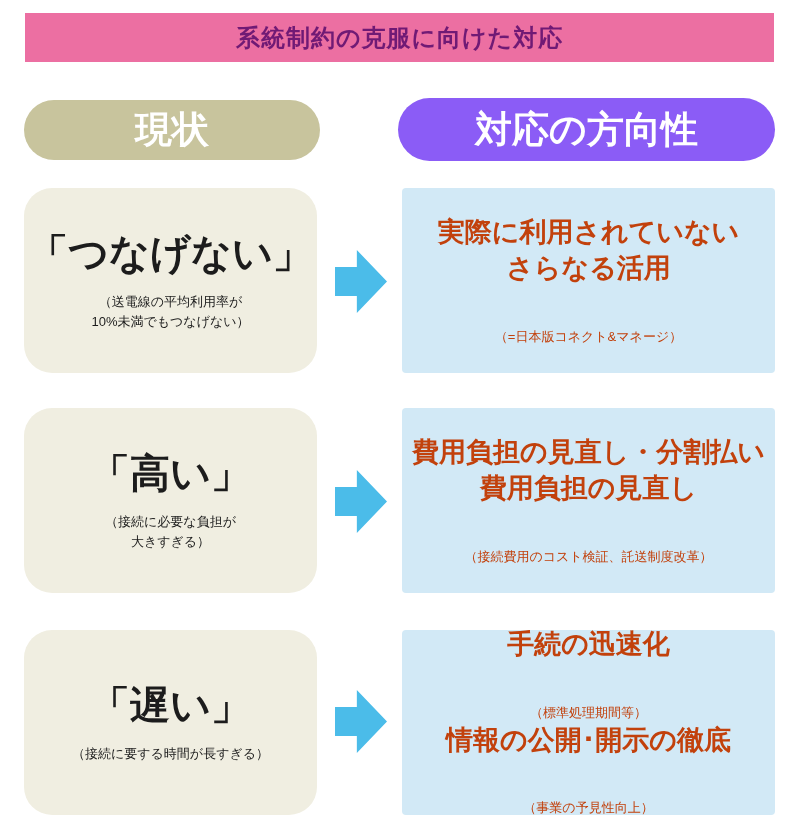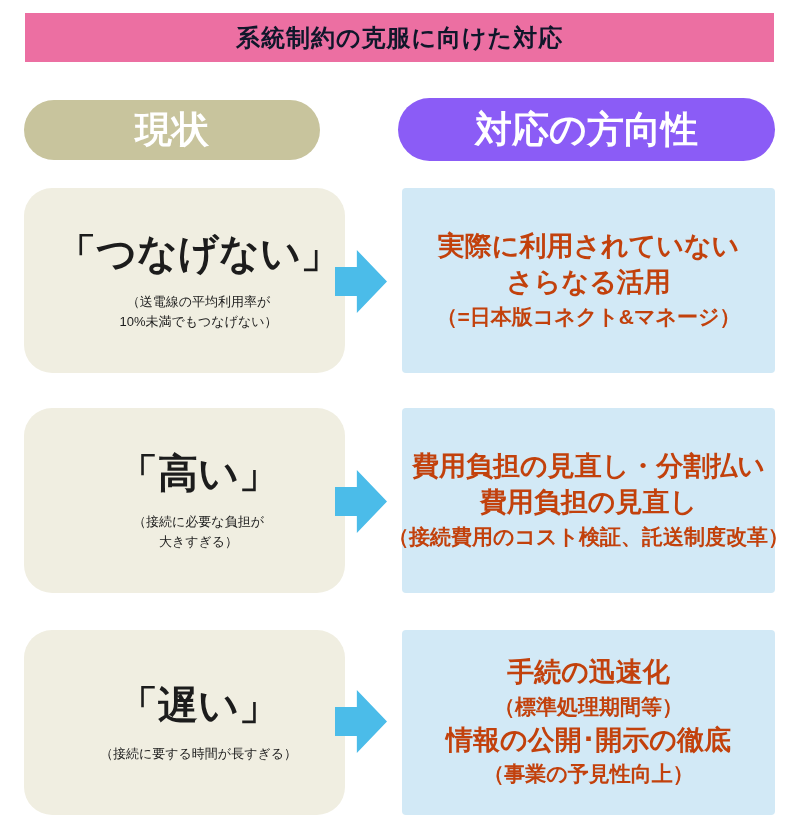--- a/index.html
+++ b/index.html
@@ -4,56 +4,55 @@
 <style>
   html,body { margin:0; padding:0; background:#ffffff; }
   .canvas {
     position:relative; width:800px; height:828px; background:#ffffff;
     font-family:"Liberation Sans","DejaVu Sans",sans-serif; overflow:hidden;
   }
   .banner {
     position:absolute; left:25px; top:13px; width:749px; height:49px;
     background:#ec6fa2; display:flex; align-items:center; justify-content:center;
   }
-  .banner-text { color:#0f172a; font-size:24px; font-weight:bold; letter-spacing:1px; white-space:nowrap; }
+  .banner-text { color:#701a75; font-size:24px; font-weight:bold; letter-spacing:1px; white-space:nowrap; }
   .pill {
     position:absolute; display:flex; align-items:center; justify-content:center;
     color:#ffffff; font-weight:bold; white-space:nowrap;
   }
   .pill-current {
     left:24px; top:100px; width:296px; height:60px;
     background:#c8c49d; border-radius:30px; font-size:37px;text-align:center;
   }
   .pill-direction {
     left:398px; top:98px; width:377px; height:63px;
     background:#8b5cf6; border-radius:32px; font-size:37px;
   }
   .problem-box {
     position:absolute; left:24px; width:293px; height:185px;
     background:#f0eee1; border-radius:28px; color:#1c1c1c;
     display:flex; flex-direction:column; align-items:center; justify-content:center;
     text-align:center;
-    padding-left:28px;
   }
   .response-box {
     position:absolute; left:402px; width:373px; height:185px;
     background:#d2e9f6; border-radius:4px; color:#c2410c;
     display:flex; flex-direction:column; align-items:center; justify-content:center;
     text-align:center;
   }
   .row1 { top:188px; } .row2 { top:408px; } .row3 { top:630px; }
   .arrow {
     position:absolute; left:335px; width:52px; height:63px; background:#4bbce9;
     clip-path:polygon(0 27%, 42% 27%, 42% 0, 100% 50%, 42% 100%, 42% 73%, 0 73%);
   }
   .arrow-r1 { top:250px; } .arrow-r2 { top:470px; } .arrow-r3 { top:690px; }
   .problem-title { font-size:40px; font-weight:bold; line-height:1.15; white-space:nowrap; }
   .problem-note { font-size:13px; font-weight:normal; line-height:1.5; margin-top:16px; white-space:nowrap; }
   .resp-main { font-size:27px; font-weight:bold; line-height:1.33; white-space:nowrap; }
-  .resp-sub { font-size:21px; font-weight:bold; line-height:1.5; white-space:nowrap; }
+  .resp-sub { font-size:13px; font-weight:normal; line-height:1.5; white-space:nowrap;margin-top:40px; }
 </style>
 </head>
 <body>
 
 <div class="canvas">
 
   <div class="banner">
     <span class="banner-text">系統制約の克服に向けた対応</span>
   </div>
 

